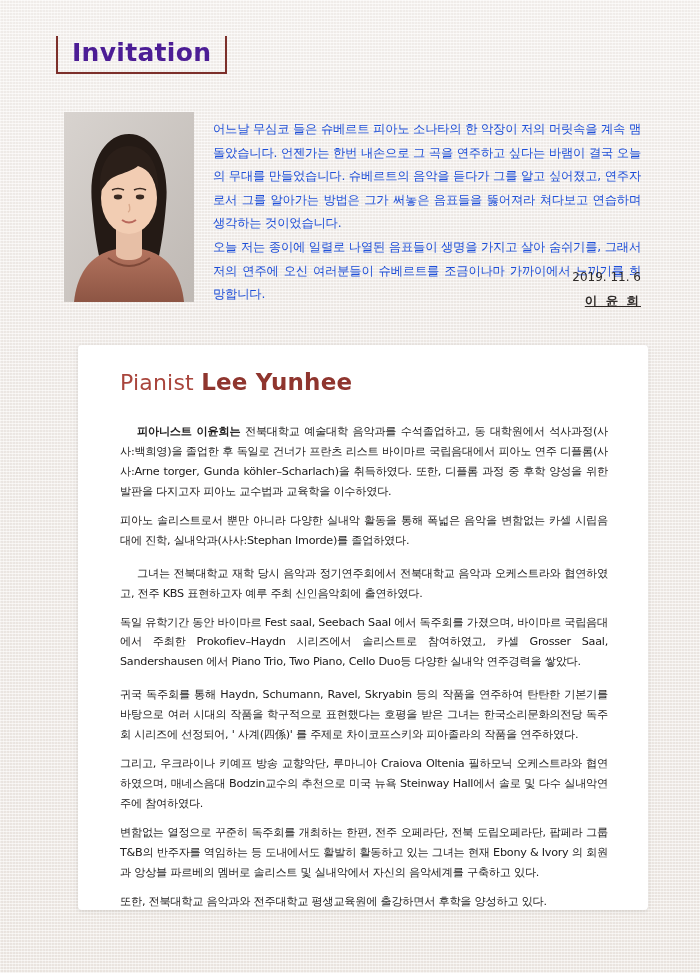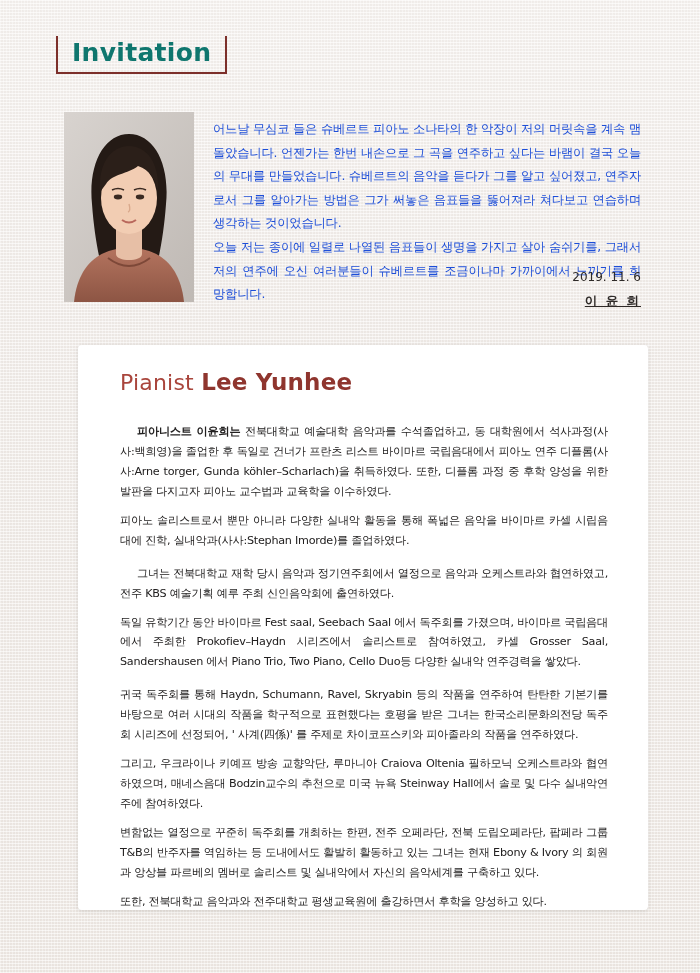--- a/index.html
+++ b/index.html
@@ -31,21 +31,21 @@
     left: 56px;
     top: 36px;
     border: 2px solid #7c2f2a;
     border-top: none;
     padding: 4px 14px 6px 14px;
   }
   .title-wrap .title-text {
     font-family: "DejaVu Sans", sans-serif;
     font-size: 25px;
     font-weight: bold;
-    color: #0f766e;
+    color: #4c1d95;
     letter-spacing: 0.3px;
     line-height: 1.05;
   }
 
   
   .portrait {
     position: absolute;
     left: 64px;
     top: 112px;
     width: 130px;
@@ -187,21 +187,21 @@
 </div>
 <div class="sign-date">2019. 11. 6</div>
 <div class="sign-name">이 윤 희</div>
 
 <div class="card">
   <div class="card-title">
     <span>Pianist </span><span class="strong">Lee Yunhee</span>
   </div>
   <div class="bio">
     <p class="para indent"><b>피아니스트 이윤희는</b><span> 전북대학교 예술대학 음악과를 수석졸업하고, 동 대학원에서 석사과정(사사:백희영)을 졸업한 후 독일로 건너가 프란츠 리스트 바이마르 국립음대에서 피아노 연주 디플롬(사사:Arne torger, Gunda köhler–Scharlach)을 취득하였다. 또한, 디플롬 과정 중 후학 양성을 위한 발판을 다지고자 피아노 교수법과 교육학을 이수하였다.</span></p>
-    <p class="para"><span>피아노 솔리스트로서 뿐만 아니라 다양한 실내악 활동을 통해 폭넓은 음악을 바이마르 카셀 시립음대에 진학, 실내악과(사사:Stephan Imorde)를 졸업하였다.</span></p>
-    <p class="para gap indent"><span>그녀는 전북대학교 재학 당시 음악과 정기연주회에서 열정으로 음악과 오케스트라와 협연하였고, 전주 KBS 예술기획 예루 주최 신인음악회에 출연하였다.</span></p>
+    <p class="para"><span>피아노 솔리스트로서 뿐만 아니라 다양한 실내악 활동을 통해 폭넓은 음악을 변함없는 카셀 시립음대에 진학, 실내악과(사사:Stephan Imorde)를 졸업하였다.</span></p>
+    <p class="para gap indent"><span>그녀는 전북대학교 재학 당시 음악과 정기연주회에서 전북대학교 음악과 오케스트라와 협연하였고, 전주 KBS 표현하고자 예루 주최 신인음악회에 출연하였다.</span></p>
     <p class="para"><span>독일 유학기간 동안 바이마르 Fest saal, Seebach Saal 에서 독주회를 가졌으며, 바이마르 국립음대에서 주최한 Prokofiev–Haydn 시리즈에서 솔리스트로 참여하였고, 카셀 Grosser Saal, Sandershausen 에서 Piano Trio, Two Piano, Cello Duo등 다양한 실내악 연주경력을 쌓았다.</span></p>
     <p class="para gap"><span>귀국 독주회를 통해 Haydn, Schumann, Ravel, Skryabin 등의 작품을 연주하여 탄탄한 기본기를 바탕으로 여러 시대의 작품을 학구적으로 표현했다는 호평을 받은 그녀는 한국소리문화의전당 독주회 시리즈에 선정되어, ' 사계(四係)' 를 주제로 차이코프스키와 피아졸라의 작품을 연주하였다.</span></p>
     <p class="para"><span>그리고, 우크라이나 키예프 방송 교향악단, 루마니아 Craiova Oltenia 필하모닉 오케스트라와 협연하였으며, 매네스음대 Bodzin교수의 추천으로 미국 뉴욕 Steinway Hall에서 솔로 및 다수 실내악연주에 참여하였다.</span></p>
     <p class="para"><span>변함없는 열정으로 꾸준히 독주회를 개최하는 한편, 전주 오페라단, 전북 도립오페라단, 팝페라 그룹 T&amp;B의 반주자를 역임하는 등 도내에서도 활발히 활동하고 있는 그녀는 현재 Ebony &amp; Ivory 의 회원과 앙상블 파르베의 멤버로 솔리스트 및 실내악에서 자신의 음악세계를 구축하고 있다.</span></p>
     <p class="para"><span>또한, 전북대학교 음악과와 전주대학교 평생교육원에 출강하면서 후학을 양성하고 있다.</span></p>
   </div>
 </div>
 
 </body></html>

